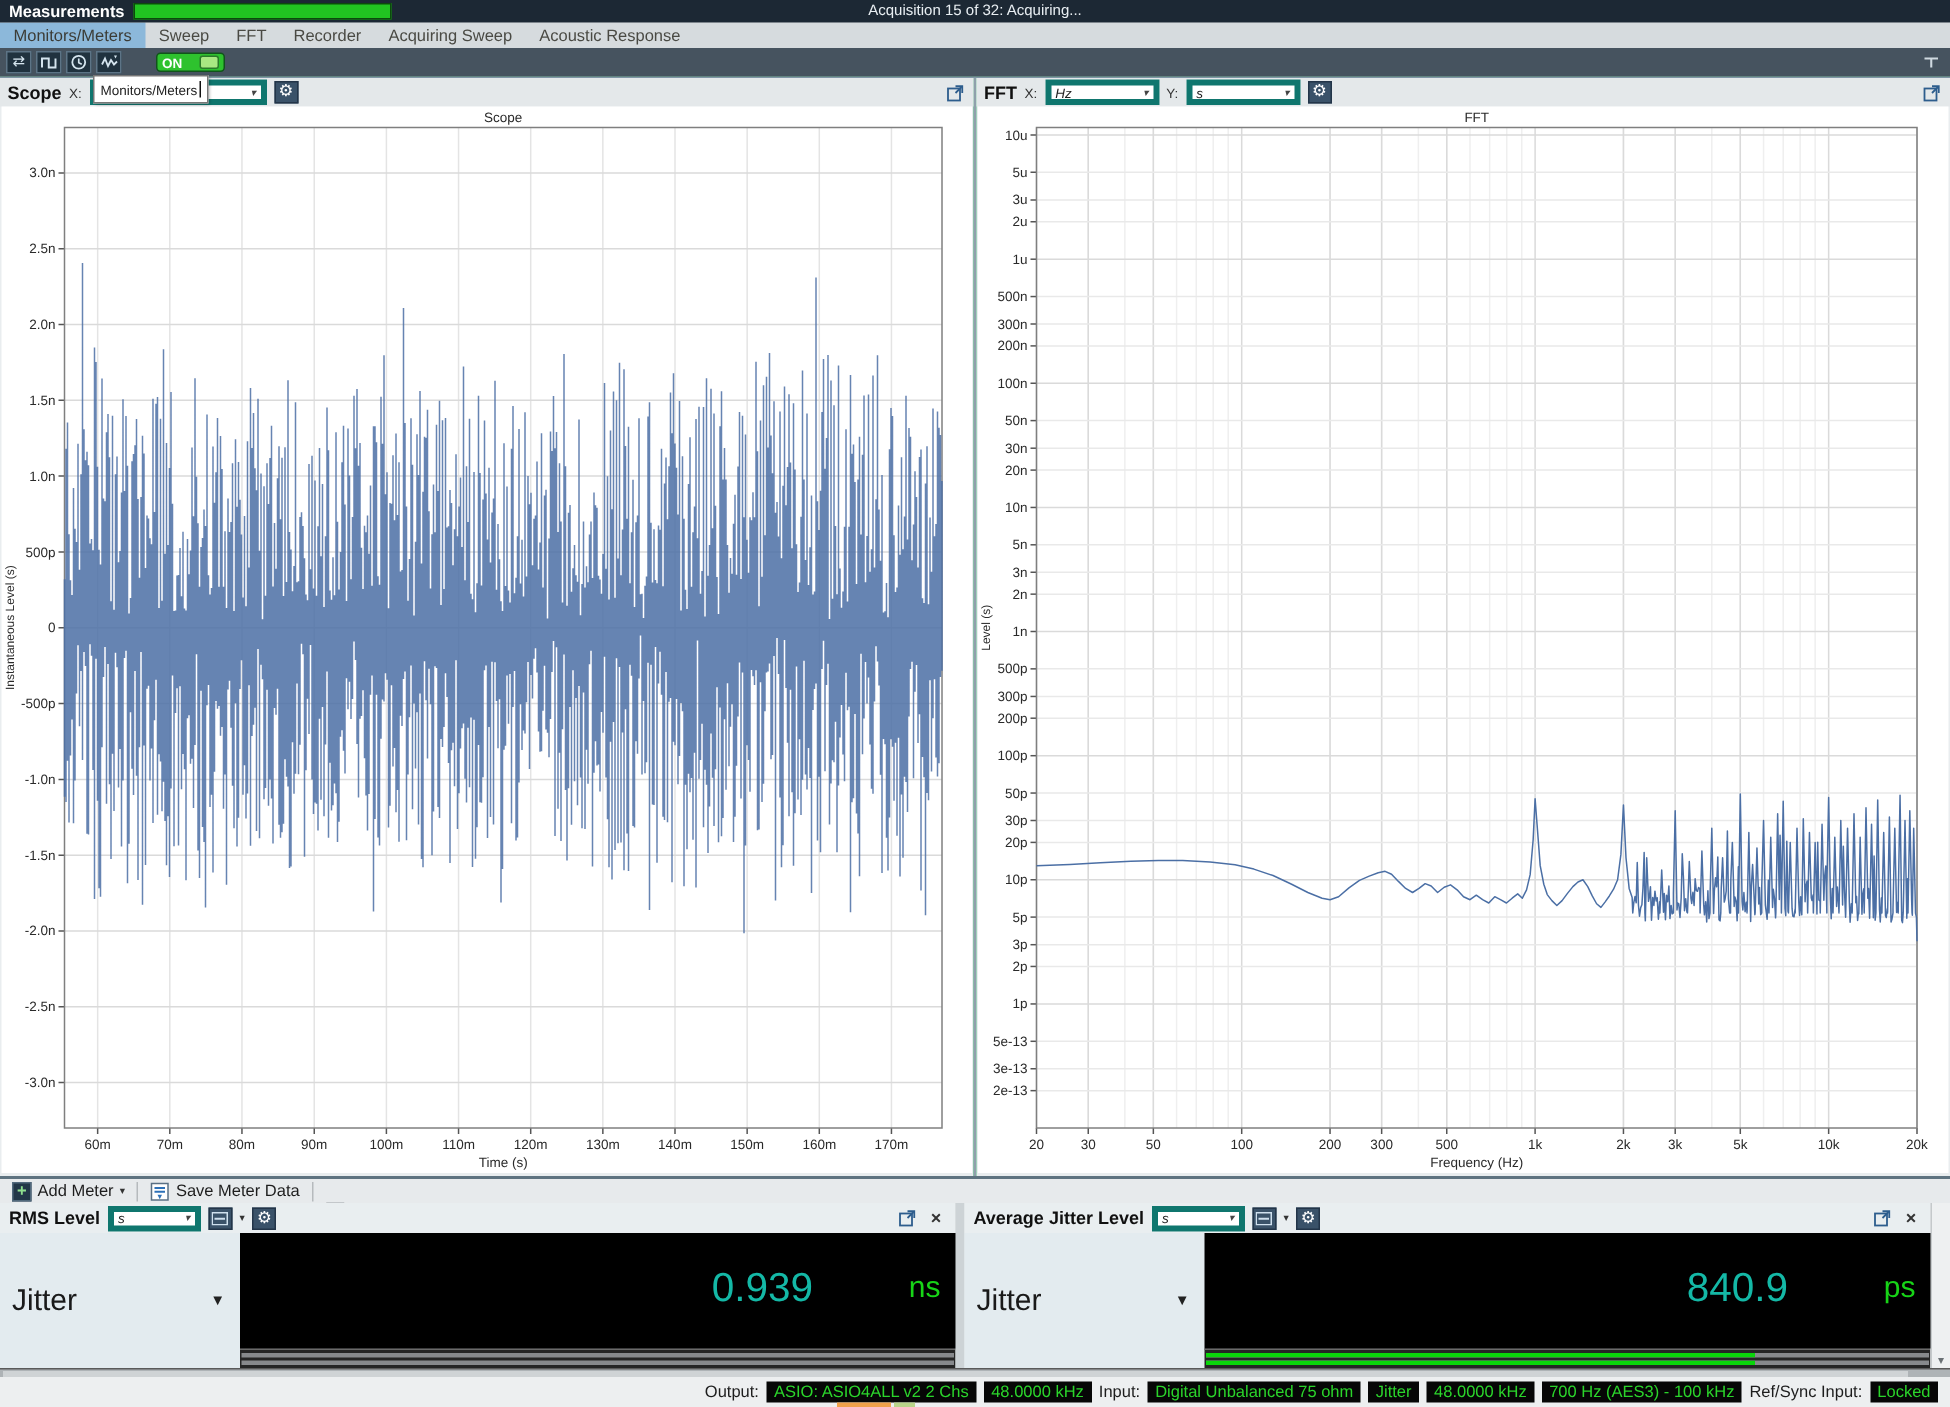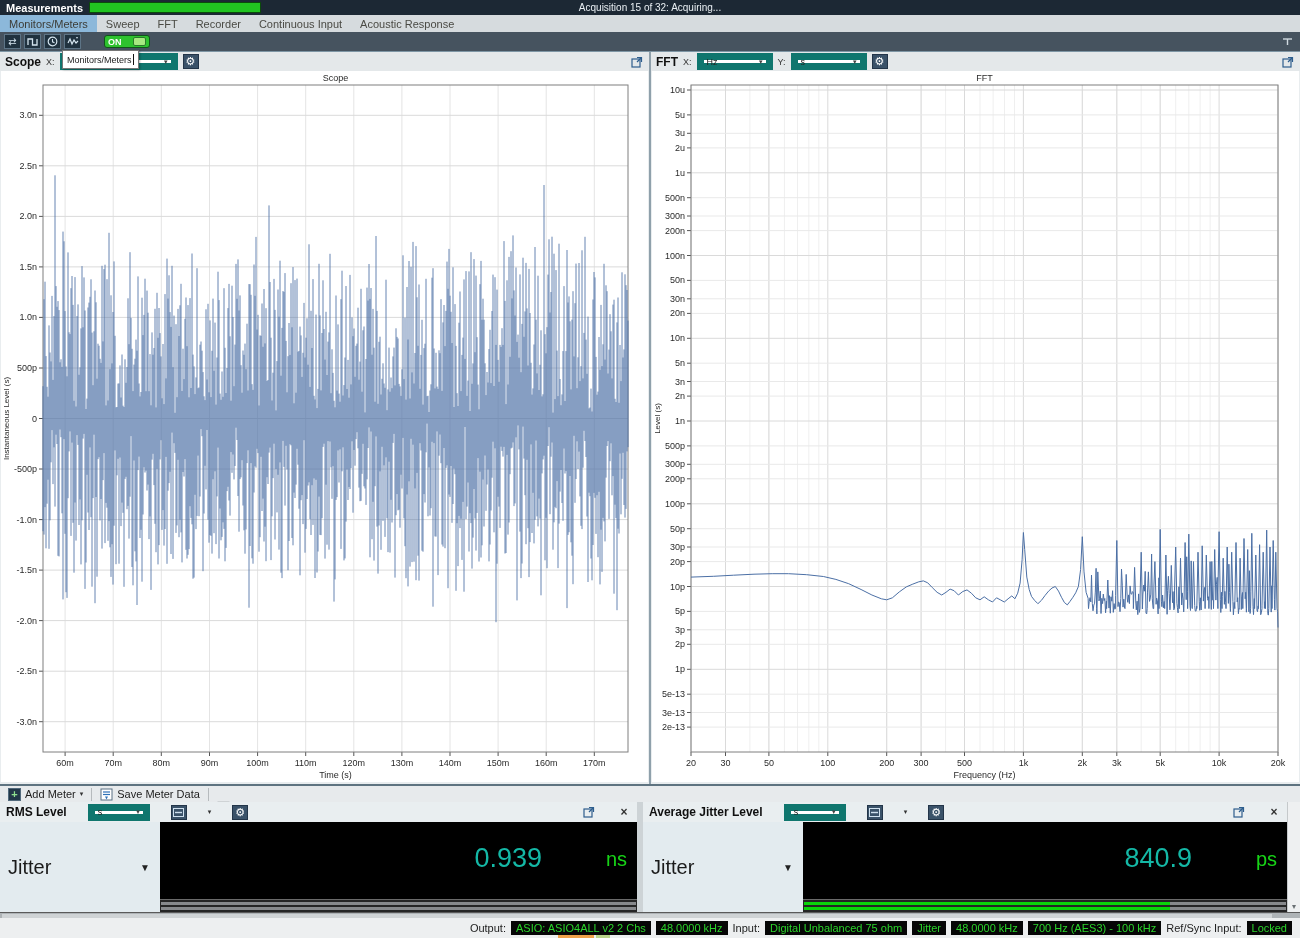--- a/index.html
+++ b/index.html
@@ -24,21 +24,21 @@
   .on-knob { width:13px; height:9px; background:#a8e882; border:1px solid #2a7a2a; border-radius:2px; }
   .pin-btn { position:absolute; right:6px; top:3px; }
 
   
   .main { display:flex; height:733px; border-top:1px solid #7e96a5; background:#22c55e; }
   .panel { width:649px; display:flex; flex-direction:column; background:#e9edef; }
   .splitter { width:2px; background:#8fa0ab; }
   .panel-header { height:20px; display:flex; align-items:center; padding:0 5px; gap:5px; position:relative; background:#e4e8ea; }
   .panel-title { font-weight:bold; font-size:12px; color:#101010; }
   .xy-label { font-size:9px; color:#333; }
-  .combo { height:17px; background:#fff; border:7px solid #0f766e; display:flex; align-items:center; font-size:9px; padding:0 3px; color:#222; }
+  .combo { height:17px; background:#fff; border:4px solid #0f766e; display:flex; align-items:center; font-size:9px; padding:0 3px; color:#222;font-style:italic; }
   .combo .arrow { margin-left:auto; font-size:7px; color:#444; }
   .gearbtn { width:16px; height:15px; background:#3a5269; border:1px solid #233549; color:#fff; font-size:11px; line-height:1; display:flex; align-items:center; justify-content:center; }
   .popout { margin-left:auto; width:14px; height:14px; display:flex; align-items:center; justify-content:center; }
   .closex { width:14px; height:14px; display:flex; align-items:center; justify-content:center; color:#333; font-size:12px; font-weight:bold; }
   .tooltip { position:absolute; left:62px; top:-2px; height:19px; background:#fff; border:1px solid #767676; box-shadow:1px 1px 2px rgba(0,0,0,.3); padding:0 4px; display:flex; align-items:center; font-size:9px; color:#222; z-index:5; }
   .caret { width:1px; height:11px; background:#111; margin-left:1px; }
   .chart-wrap { height:711px; margin:0 1px 2px 1px; background:#fff; position:relative; }
 
   
   .meter-toolbar { height:18px; background:#e7eaec; border-top:2px solid #5e7380; display:flex; align-items:center; gap:4px; padding:0 4px; color:#1d1d1d; }
@@ -47,21 +47,21 @@
   .msep { width:1px; height:13px; background:#b6babd; }
   .mbtn.disabled { color:#9aa0a4;margin-top:27px; }
   .dd-arrow { font-size:7px; color:#333; }
 
   
   .meters { height:110px; display:flex; background:#cdd3d6; }
   .meter { display:flex; flex-direction:column; background:#e9eef0; }
   .meter.left { width:637px; }
   .meter.right { flex:1; }
   .meter-gap { width:6px; background:#cdd3d6; }
-  .meter-header { height:20px; display:flex; align-items:center; gap:21px; padding:0 6px; background:#e9eef0;text-align:right; }
+  .meter-header { height:20px; display:flex; align-items:center; gap:5px; padding:0 6px; background:#e9eef0;text-align:right; }
   .meter-title { font-weight:bold; font-size:12px; color:#101010; white-space:nowrap; }
   .meter-body { flex:1; display:flex; }
   .meter-label-col { width:160px; background:#e3ebef; display:flex; align-items:center; justify-content:space-between; padding:0 10px 0 8px; font-size:20px; color:#1a1a1a; }
   .meter-label-col .tri { font-size:10px; color:#222; }
   .meter-display-col { flex:1; display:flex; flex-direction:column; }
   .meter-display { flex:1; background:#000; position:relative; }
   .meter-value { position:absolute; right:95px; top:50%; transform:translateY(-58%); font-size:27px; color:#14b8a6; }
   .meter-unit { position:absolute; right:10px; top:50%; transform:translateY(-58%); font-size:20px; color:#17d417; }
   .meter-bar { height:13px; background:#252525; border-top:1px solid #6a6a6a; padding:2px 1px; display:flex; flex-direction:column; gap:2px; }
   .bar-row { flex:1; background:#87898c; position:relative; overflow:hidden; }
@@ -93,21 +93,21 @@
   <div class="tab">
       <span>Sweep</span>
     </div>
   <div class="tab">
       <span>FFT</span>
     </div>
   <div class="tab">
       <span>Recorder</span>
     </div>
   <div class="tab">
-      <span>Continuous Input</span>
+      <span>Acquiring Sweep</span>
     </div>
   <div class="tab">
       <span>Acoustic Response</span>
     </div>
 </div>
 
 <div class="toolbar">
   <div class="tbtn">⇄</div>
   <div class="tbtn">
     <svg width="11" height="11" viewBox="0 0 11 11">

